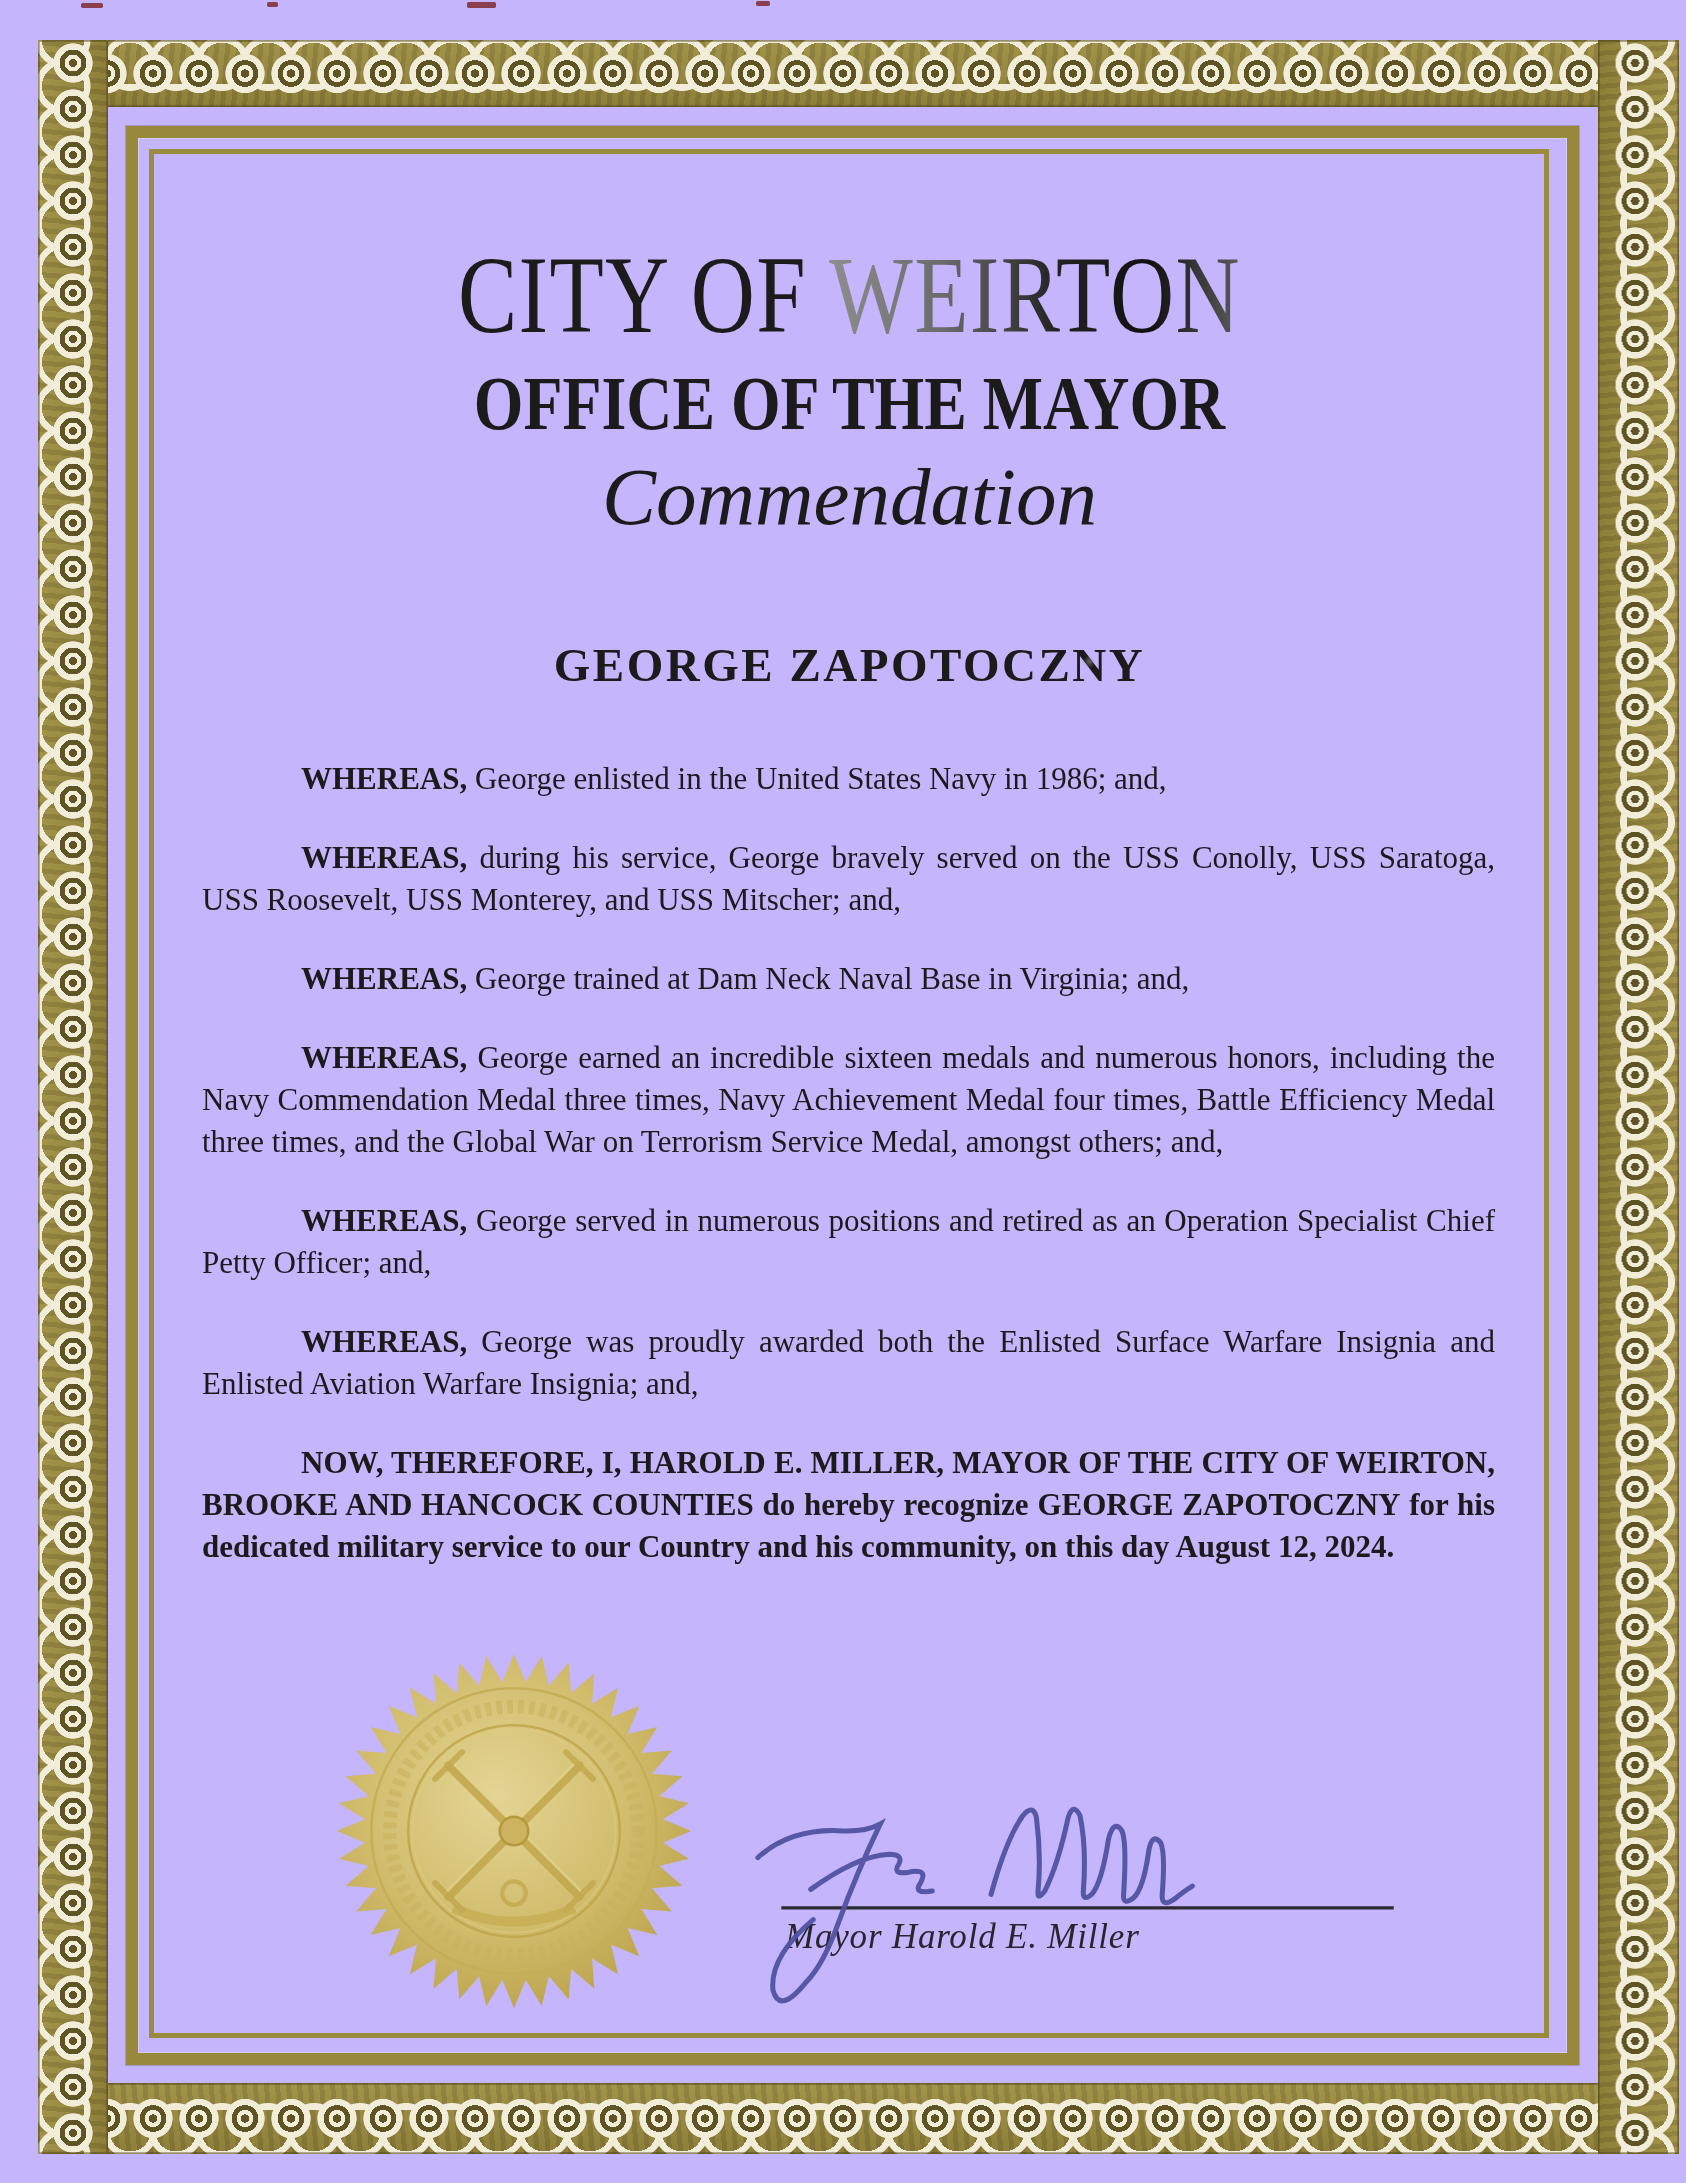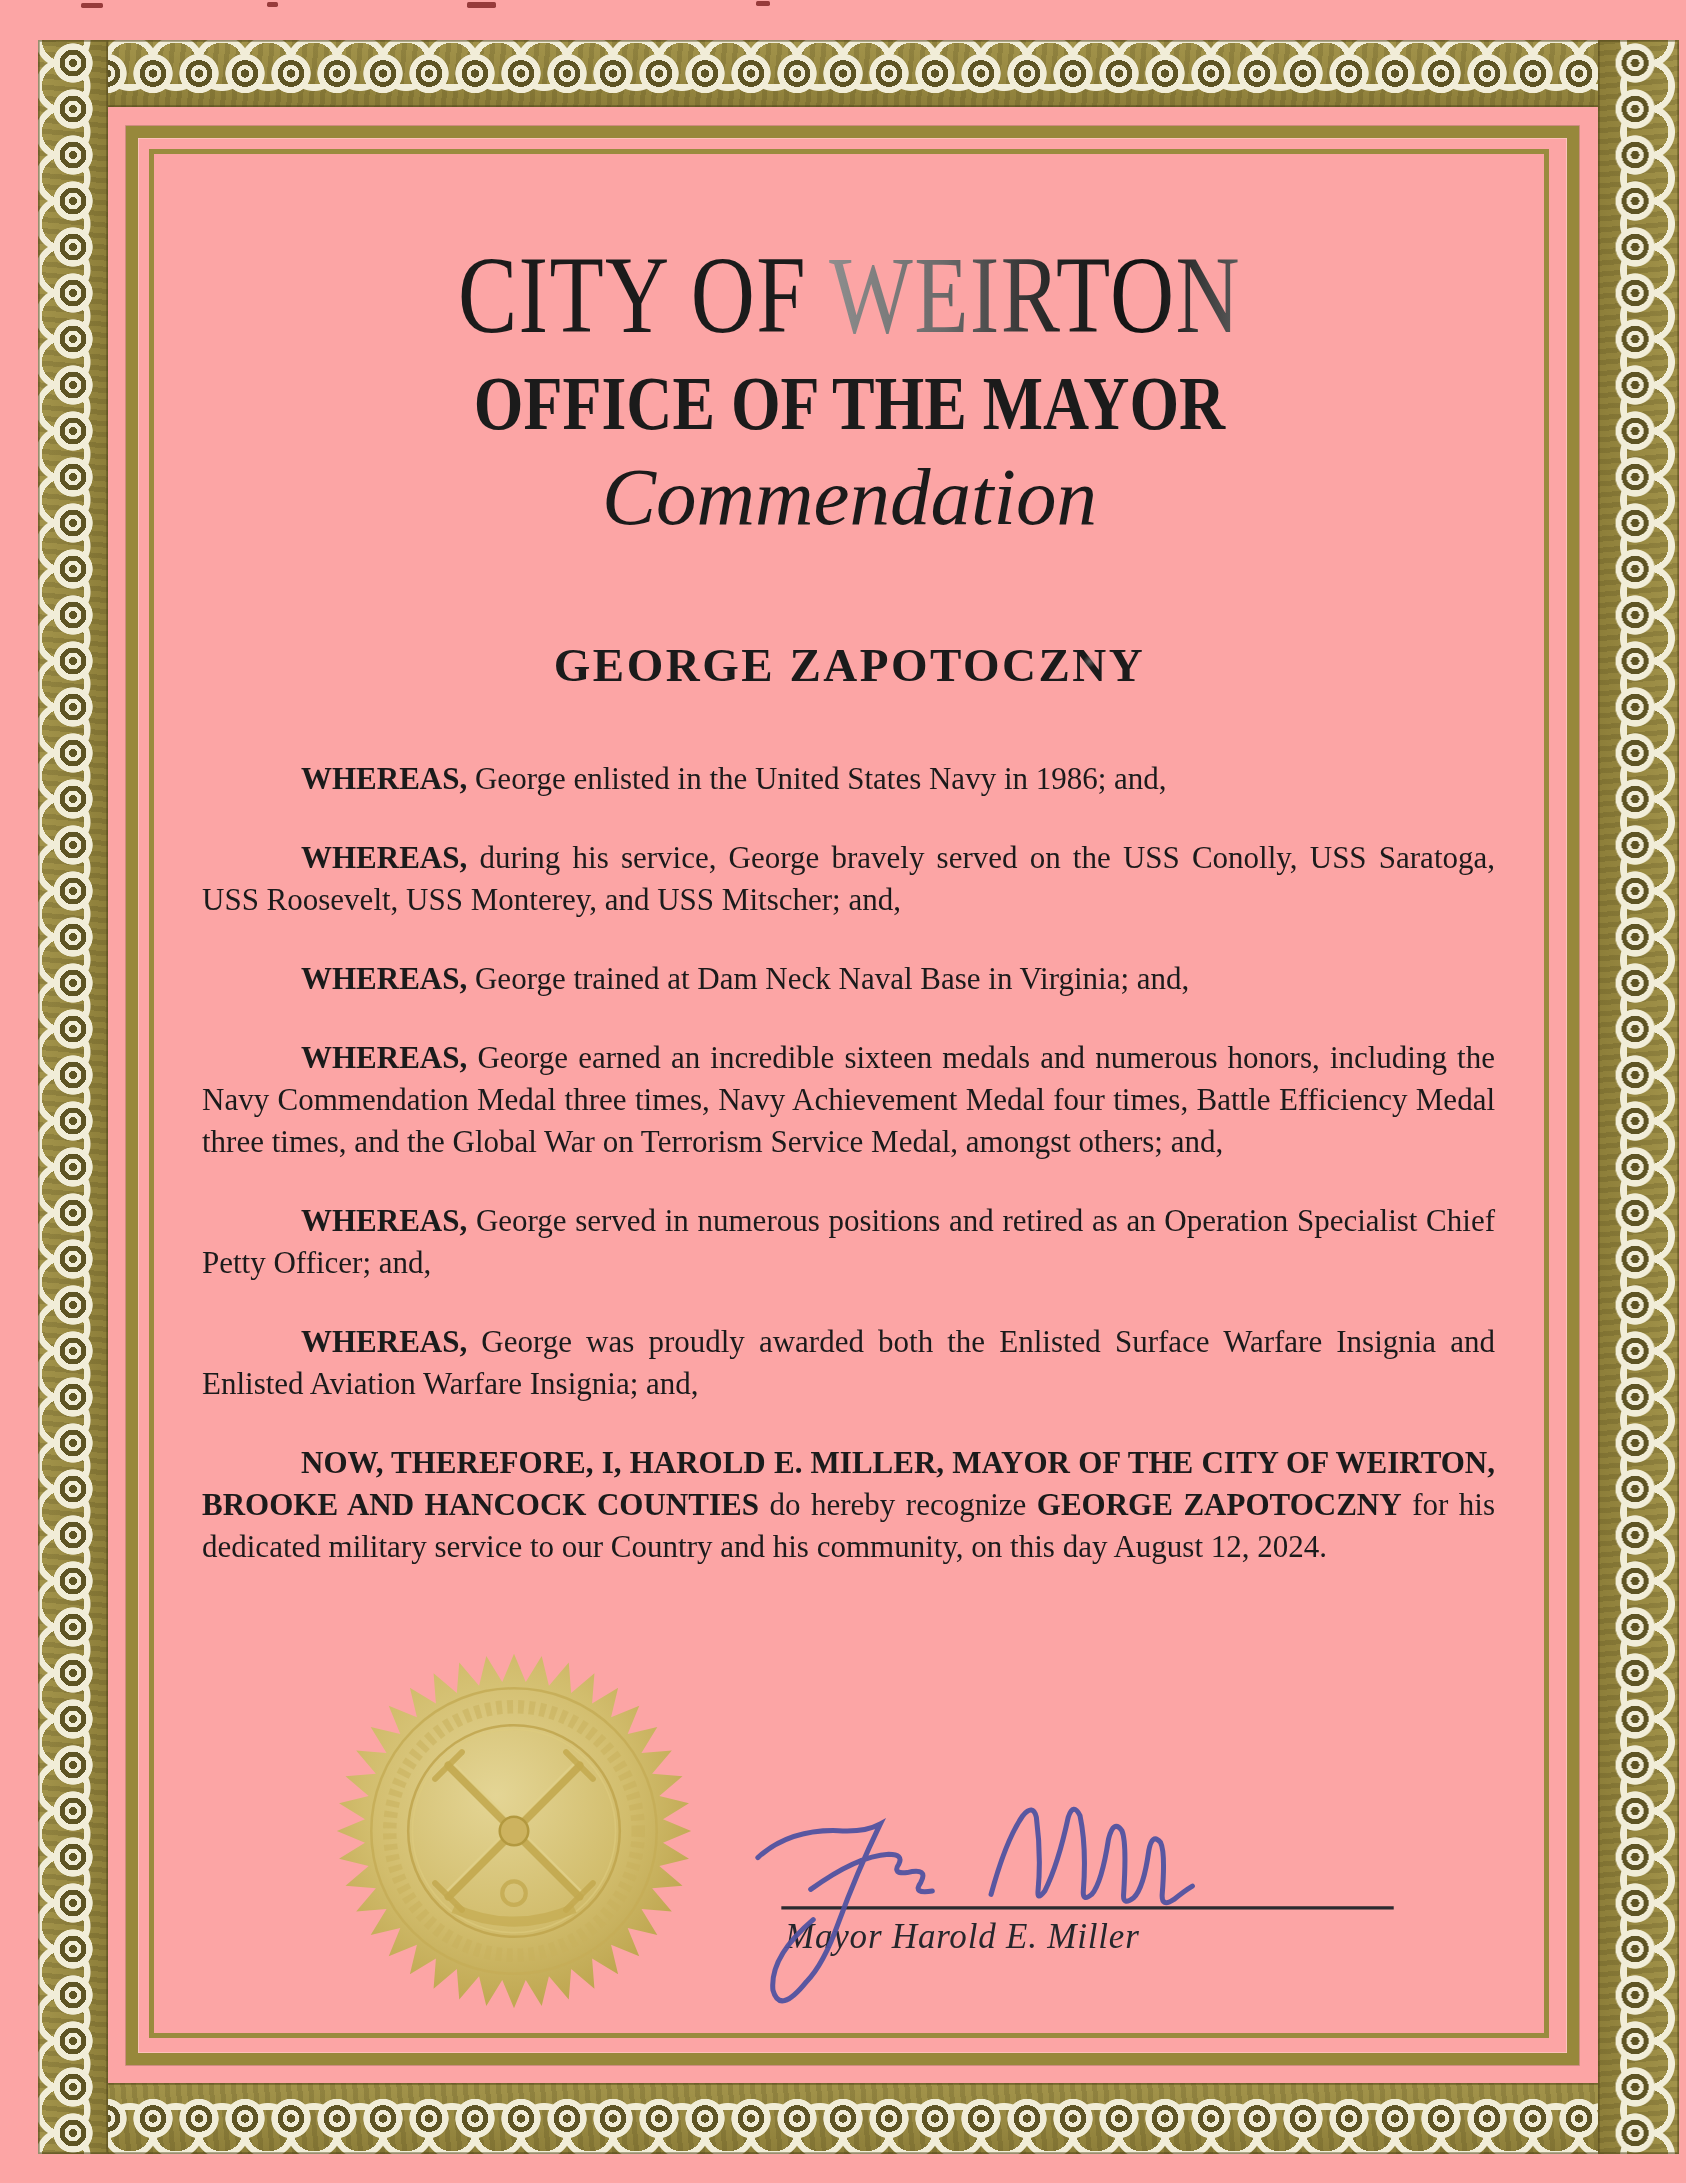--- a/index.html
+++ b/index.html
@@ -1,18 +1,18 @@
 <!DOCTYPE html>
 <html style="font-size:13.4px"><head>
 <meta charset="utf-8">
 <style>
   html,body { margin:0; padding:0; background:#e9e9e4; }
   .page {
     position:relative; width:1687px; height:2183px; margin:0 auto;
-    background:#fca5a5; overflow:hidden;
+    background:#c4b5fd; overflow:hidden;
     font-family:"Liberation Serif", serif; color:#1b1b1b;
   }
 
   
   .band { position:absolute; background-color:#9a8b44;
           box-shadow: inset 0 0 0 1.7px rgba(77,66,24,.55); }
   .band-top {
     top:40px; left:38px; right:7.6px; height:67px;
     background-image:
       radial-gradient(circle, #5e5424 0 4.2px, #f1edd8 4.2px 8.4px, #5e5424 8.4px 13.4px, #f1edd8 13.4px 19.3px, rgba(241,237,216,0) 20px),
@@ -79,21 +79,21 @@
     -webkit-background-clip:text; background-clip:text; color:transparent;
   }
   .office  { margin:11.8px 0 0; font-size:76px; line-height:1; font-weight:bold;
              transform:scaleX(.84); transform-origin:50% 50%; white-space:nowrap; }
   .proc    { margin:13.4px 0 0; font-size:81px; line-height:1.05; font-style:italic; white-space:nowrap; }
   .honoree { margin:102px 0 0; font-size:47px; line-height:1; font-weight:bold; letter-spacing:2.5px; white-space:nowrap; }
 
   .clauses { margin:69px auto 0; margin-left:47px; width:1293px;
              text-align:justify; }
   .clauses p { margin:0 0 37px; font-size:31px; line-height:42px; text-indent:99px; }
-  .clauses p:last-child { margin-bottom:8px; }
+  .clauses p:last-child { margin-bottom:8px;font-weight:bold; }
 
   
   .seal { position:absolute; left:336px; top:1653px; width:356px; height:356px; }
   .sig-label { position:absolute; left:785px; top:1917px; font-size:35px; font-style:italic;
                letter-spacing:0.8px; color:#26262c; white-space:nowrap; }
   .signature { position:absolute; left:739px; top:1730px; width:739px; height:302px; }
 </style>
 </head>
 <body>
 

